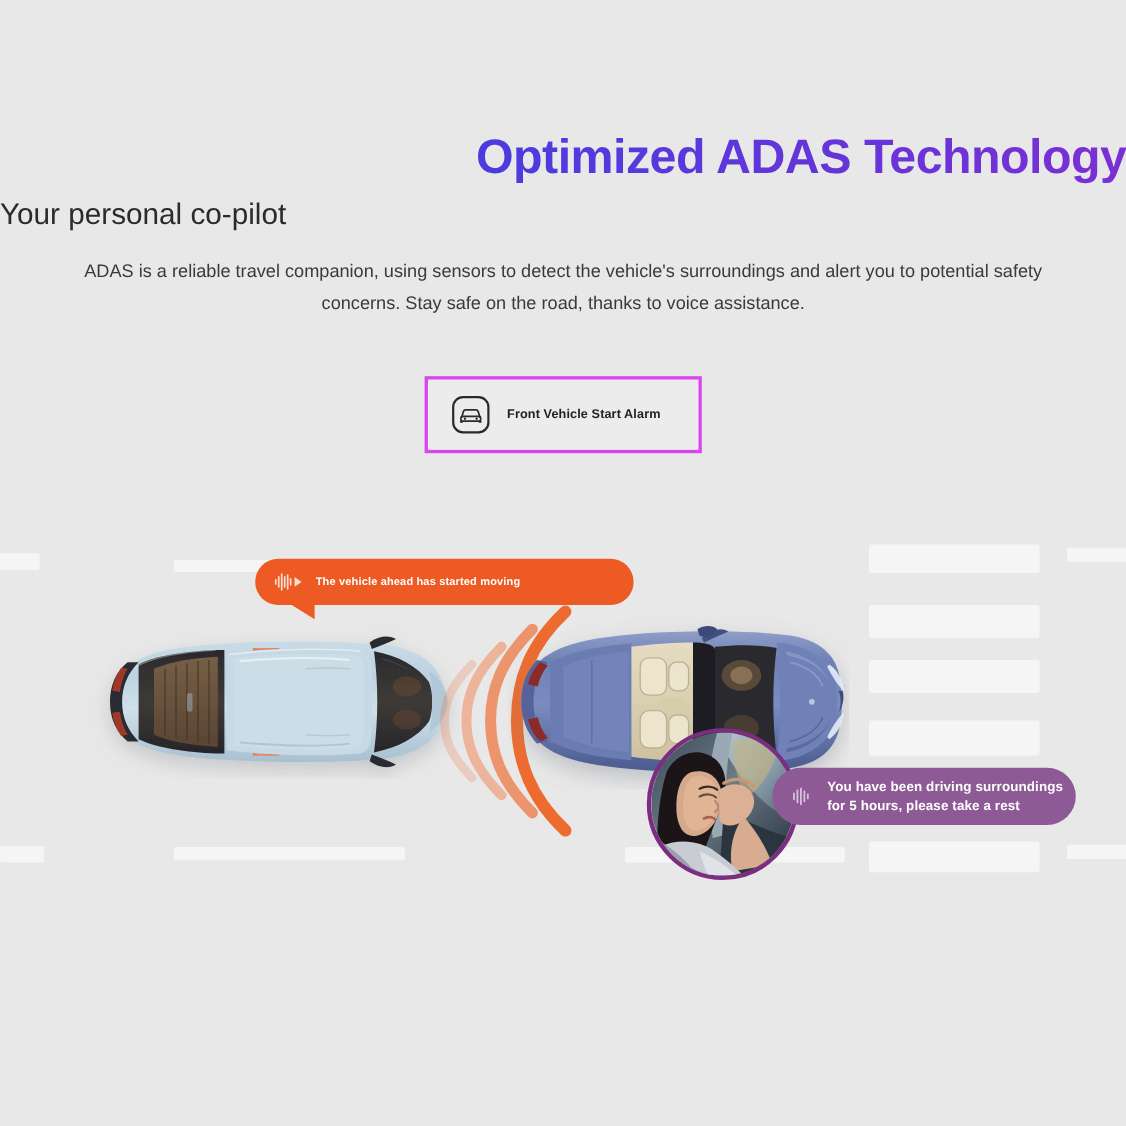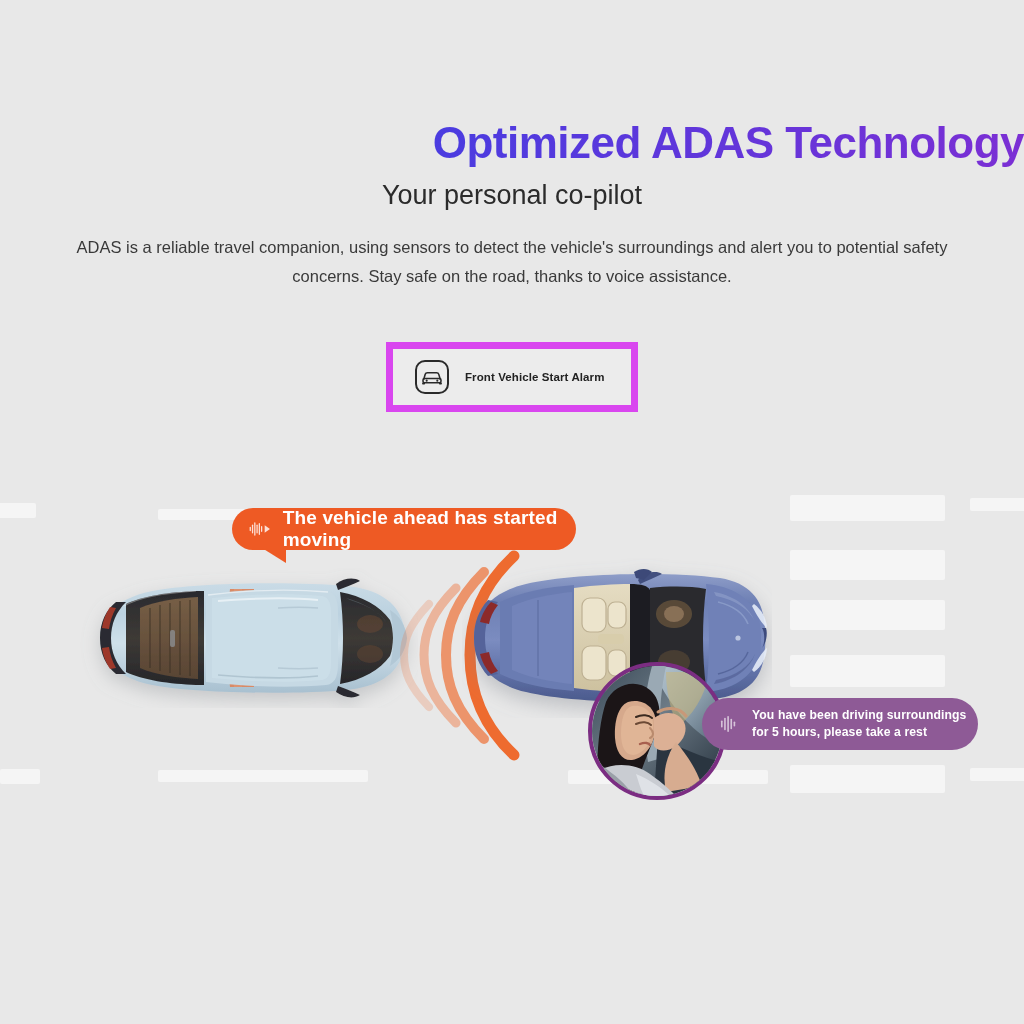--- a/index.html
+++ b/index.html
@@ -16,33 +16,33 @@
     position: absolute; top: 118px; left: 0; width: 1024px;
     text-align: right;
     font-size: 44px; font-weight: 700; letter-spacing: -0.5px;
     background: linear-gradient(90deg, #2f56e8 0%, #4a3ce0 42%, #7b2fd4 100%);
     -webkit-background-clip: text; background-clip: text;
     -webkit-text-fill-color: transparent; color: transparent;
     white-space: nowrap;
   }
   .subtitle {
     position: absolute; top: 180px; left: 0; width: 1024px;
-    text-align: center; font-size: 27px; font-weight: 400; color: #2b2b2b;
+    font-size: 27px; font-weight: 400; color: #2b2b2b;
   }
   .desc {
     position: absolute; top: 233px; left: 50%; transform: translateX(-50%);
     width: 900px; text-align: center;
     font-size: 16.5px; line-height: 29px; color: #3a3a3a;
   }
 
   
   .cards { position: absolute; top: 342px; left: 0; width: 1024px; display: flex; justify-content: center; gap: 64px; }
   .card {
     width: 252px; height: 70px;
-    background: #ececec; border: 7px solid #d946ef;
+    background: #ececec; border: 3px solid #d946ef;
     display: flex; align-items: center; padding-left: 22px; gap: 16px;
   }
   .card-icon {
     width: 34px; height: 34px; min-width: 34px;
     border: 2px solid #2a2a2a; border-radius: 10px;
     display: flex; align-items: center; justify-content: center;
   }
   .card-icon svg { display: block; }
   .card-label { font-size: 11.5px; font-weight: 700; color: #222; letter-spacing: 0.1px; }
 
@@ -56,21 +56,21 @@
   .arcs { position: absolute; left: 396px; top: 548px; width: 130px; height: 215px; }
 
   
   .bubble {
     position: absolute; display: flex; align-items: center; gap: 12px;
     color: #ffffff; font-weight: 700;
   }
   .bubble-orange {
     left: 232px; top: 508px; width: 344px; height: 42px;
     background: #ee5a24; border-radius: 21px; padding-left: 16px;
-    font-size: 19px; letter-spacing: 0.15px;
+    font-size: 10px; letter-spacing: 0.15px;
   }
   .bubble-orange .tail {
     position: absolute; left: 22px; bottom: -13px; width: 0; height: 0;
     border-left: 8px solid transparent;
     border-right: 24px solid #ee5a24;
     border-bottom: 15px solid transparent;
   }
   .bubble-purple {
     left: 702px; top: 698px; width: 276px; height: 52px;
     background: #8e5a96; border-radius: 26px; padding-left: 16px;

